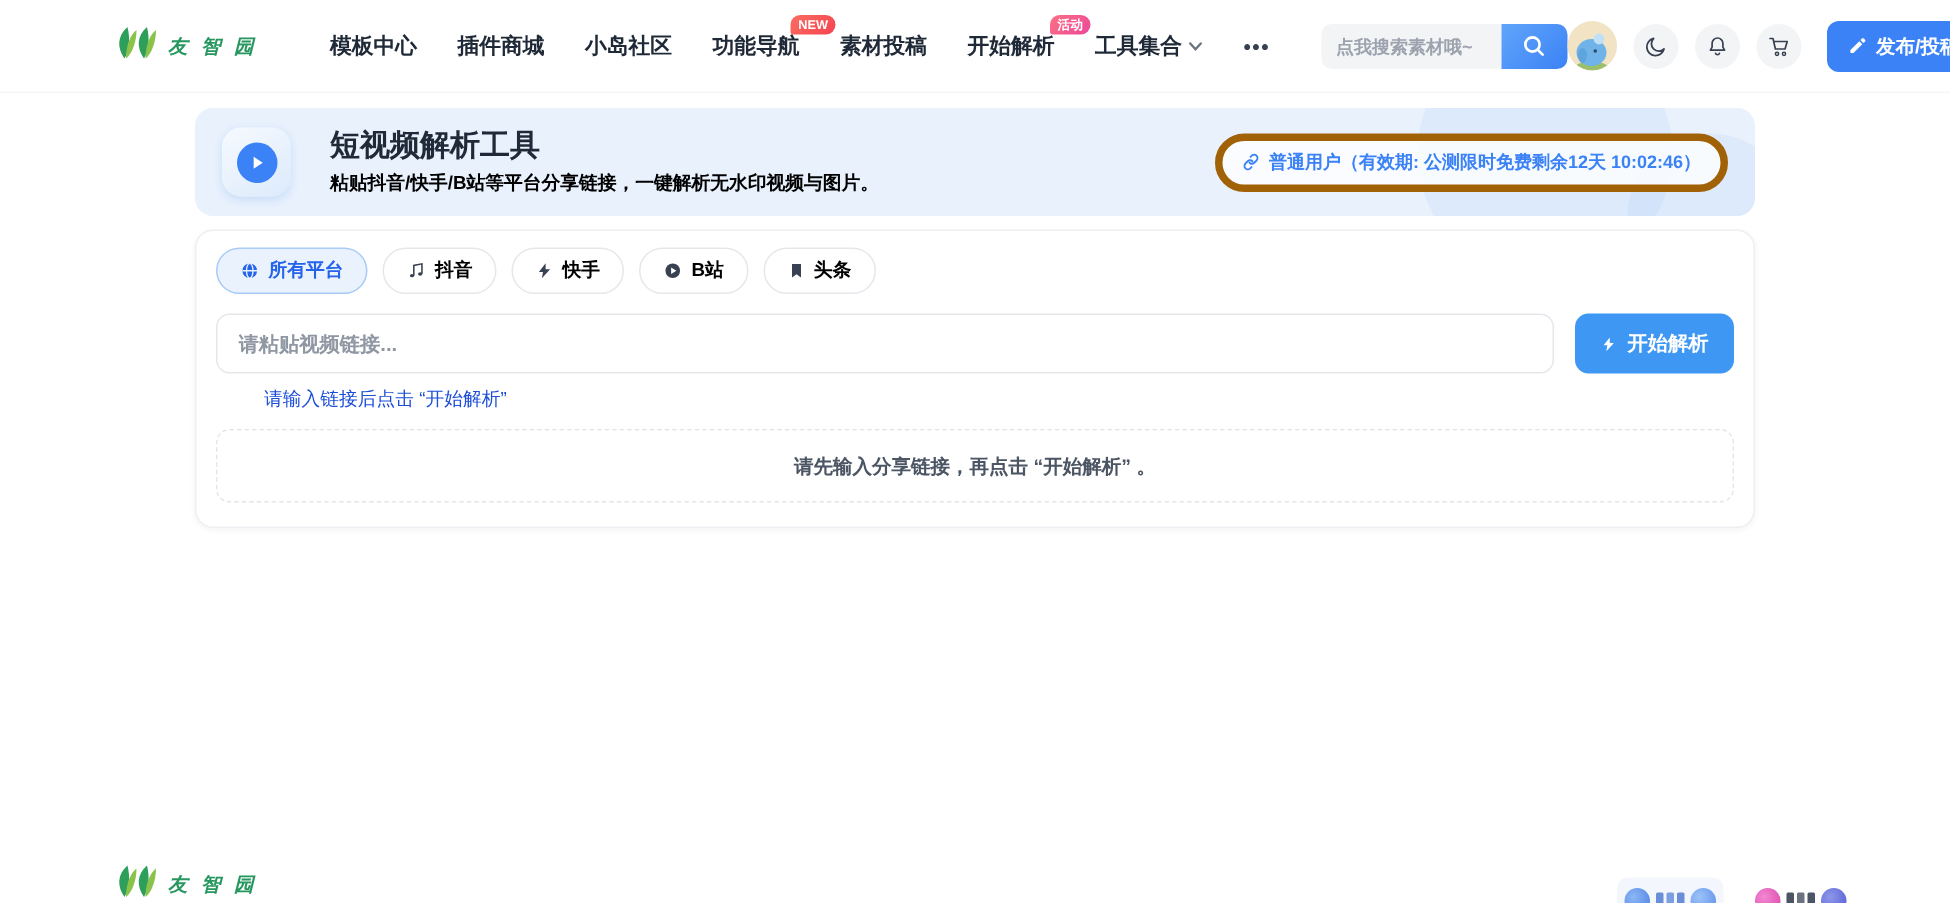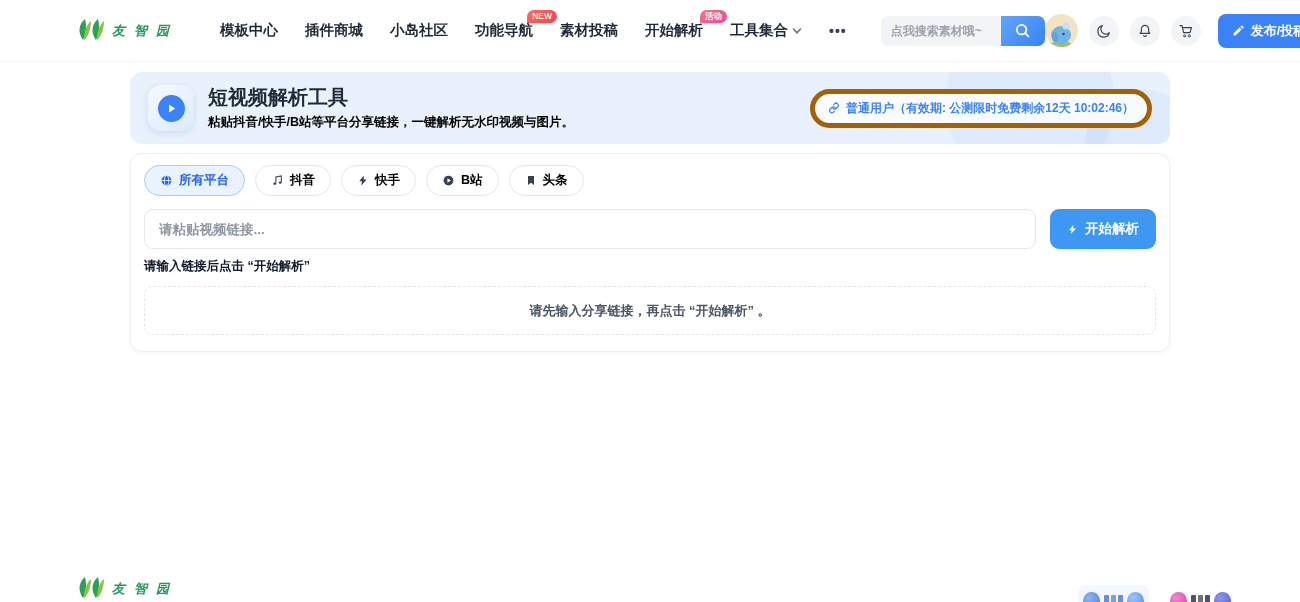--- a/index.html
+++ b/index.html
@@ -35,21 +35,21 @@
     cursor:pointer; display:flex; align-items:flex-end; justify-content:center; }
   .icon-btn { width:30px; height:30px; border-radius:50%; background:#f3f4f6; border:none;
     display:flex; align-items:center; justify-content:center; cursor:pointer; }
   .btn-publish { display:flex; align-items:center; gap:6px; background:#3b82f6; color:#fff;
     border:none; border-radius:8px; padding:8px 14px; font-size:13px; font-weight:700;
     cursor:pointer; margin-left:6px; white-space:nowrap; }
 
   
   .main { width:1040px; margin:10px auto 0; }
   .banner { position:relative; background:#e8f1fc; border-radius:12px; padding:13px 18px;
-    display:flex; align-items:center; overflow:hidden; }
+    display:flex; align-items:center; overflow:hidden;gap:12px; }
   .banner::before { content:""; position:absolute; width:170px; height:170px; border-radius:50%;
     background:rgba(59,130,246,0.06); right:55px; top:-55px; }
   .banner::after { content:""; position:absolute; width:110px; height:110px; border-radius:50%;
     background:rgba(59,130,246,0.06); right:-25px; bottom:-55px; }
   .banner-icon { width:46px; height:46px; border-radius:13px;
     background:linear-gradient(145deg,#f6faff,#dceafb); box-shadow:0 2px 6px rgba(59,130,246,0.18);
     display:flex; align-items:center; justify-content:center; flex:none; }
   .banner-icon .play-circle { width:27px; height:27px; border-radius:50%; background:#3b82f6;
     display:flex; align-items:center; justify-content:center; }
   .banner-texts { margin-left:14px; }
@@ -68,21 +68,21 @@
   .tab.active { background:#eaf2fe; border-color:#a8cbf7; color:#2563eb;align-items:center; }
   .tab svg { flex:none; }
 
   .parse-row { display:flex; gap:14px; margin-top:13px; }
   .parse-input { flex:1; height:40px; border:1px solid #e5e7eb; border-radius:9px;
     padding:0 14px; font-size:13.5px; color:#374151; outline:none; }
   .parse-input::placeholder { color:#8f97a3; font-weight:700; }
   .btn-parse { display:flex; align-items:center; gap:7px; background:#3e97f3; color:#fff;
     border:none; border-radius:9px; padding:0 17px; height:40px; font-size:13.5px;
     font-weight:700; cursor:pointer; white-space:nowrap; }
-  .helper { margin-top:9px; font-size:12.5px; font-weight:700; color:#0f172a; }
+  .helper { margin-top:9px; font-size:12.5px; font-weight:400; color:#1d4ed8;margin-left:32px; }
   .empty-box { margin-top:11px; border:1.5px dashed #e2e5ea; border-radius:9px; height:49px;
     display:flex; align-items:center; justify-content:center; }
   .empty-text { font-size:13px; font-weight:700; color:#4b5563; }
 
   
   .footer-logo { position:absolute; left:76px; top:574px; }
   .footer-badges { position:absolute; left:1078px; top:585px; display:flex; gap:16px; }
   .f-badge { height:30px; border-radius:7px; display:flex; align-items:center; gap:4px;
     padding:0 5px; cursor:pointer; }
   .f-badge.b1 { background:#f3f7fd; }

